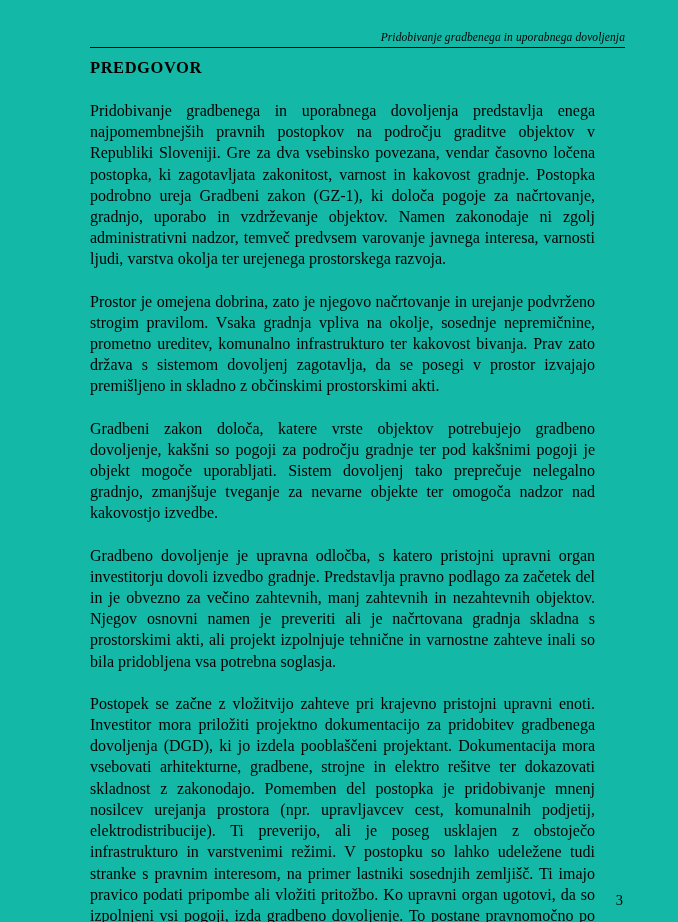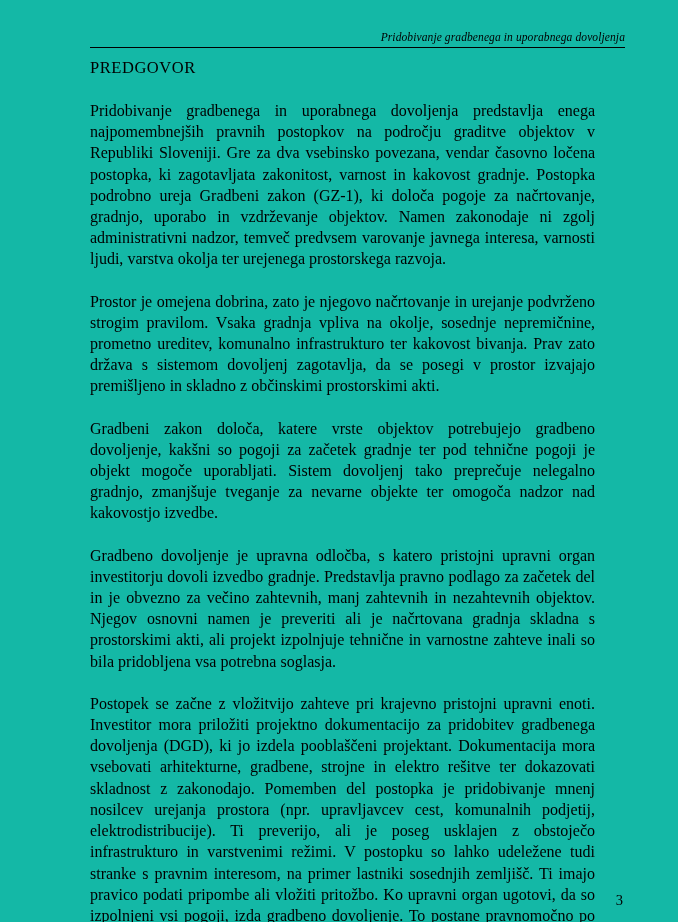--- a/index.html
+++ b/index.html
@@ -38,21 +38,21 @@
     border-bottom: 1.6px solid #000000;
   }
   .content {
     position: absolute;
     left: 90px;
     top: 58px;
     width: 505px;
   }
   .doc-title {
     font-size: 16.5px;
-    font-weight: normal;
+    font-weight: bold;
     letter-spacing: 0.55px;
     margin: 0 0 22px 0;
     line-height: 20px;
   }
   .para {
     font-size: 16px;
     line-height: 21.2px;
     text-align: justify;
     text-justify: inter-word;
     margin: 0 0 21px 0;
@@ -79,21 +79,21 @@
   <div class="page-header">
     <span>Pridobivanje gradbenega in uporabnega dovoljenja</span>
   </div>
 
   <div class="content">
 
     <h1 class="doc-title">PREDGOVOR</h1>
 
     <p class="para">Pridobivanje gradbenega in uporabnega dovoljenja predstavlja enega najpomembnejših pravnih postopkov na področju graditve objektov v Republiki Sloveniji. Gre za dva vsebinsko povezana, vendar časovno ločena postopka, ki zagotavljata zakonitost, varnost in kakovost gradnje. Postopka podrobno ureja Gradbeni zakon (GZ-1), ki določa pogoje za načrtovanje, gradnjo, uporabo in vzdrževanje objektov. Namen zakonodaje ni zgolj administrativni nadzor, temveč predvsem varovanje javnega interesa, varnosti ljudi, varstva okolja ter urejenega prostorskega razvoja.</p>
     <p class="para">Prostor je omejena dobrina, zato je njegovo načrtovanje in urejanje podvrženo strogim pravilom. Vsaka gradnja vpliva na okolje, sosednje nepremičnine, prometno ureditev, komunalno infrastrukturo ter kakovost bivanja. Prav zato država s sistemom dovoljenj zagotavlja, da se posegi v prostor izvajajo premišljeno in skladno z občinskimi prostorskimi akti.</p>
-    <p class="para">Gradbeni zakon določa, katere vrste objektov potrebujejo gradbeno dovoljenje, kakšni so pogoji za začetek gradnje ter pod tehnične pogoji je objekt mogoče uporabljati. Sistem dovoljenj tako preprečuje nelegalno gradnjo, zmanjšuje tveganje za nevarne objekte ter omogoča nadzor nad kakovostjo izvedbe.</p>
+    <p class="para">Gradbeni zakon določa, katere vrste objektov potrebujejo gradbeno dovoljenje, kakšni so pogoji za področju gradnje ter pod kakšnimi pogoji je objekt mogoče uporabljati. Sistem dovoljenj tako preprečuje nelegalno gradnjo, zmanjšuje tveganje za nevarne objekte ter omogoča nadzor nad kakovostjo izvedbe.</p>
     <p class="para">Gradbeno dovoljenje je upravna odločba, s katero pristojni upravni organ investitorju dovoli izvedbo gradnje. Predstavlja pravno podlago za začetek del in je obvezno za večino zahtevnih, manj zahtevnih in nezahtevnih objektov. Njegov osnovni namen je preveriti ali je načrtovana gradnja skladna s prostorskimi akti, ali projekt izpolnjuje tehnične in varnostne zahteve inali so bila pridobljena vsa potrebna soglasja.</p>
     <p class="para">Postopek se začne z vložitvijo zahteve pri krajevno pristojni upravni enoti. Investitor mora priložiti projektno dokumentacijo za pridobitev gradbenega dovoljenja (DGD), ki jo izdela pooblaščeni projektant. Dokumentacija mora vsebovati arhitekturne, gradbene, strojne in elektro rešitve ter dokazovati skladnost z zakonodajo. Pomemben del postopka je pridobivanje mnenj nosilcev urejanja prostora (npr. upravljavcev cest, komunalnih podjetij, elektrodistribucije). Ti preverijo, ali je poseg usklajen z obstoječo infrastrukturo in varstvenimi režimi. V postopku so lahko udeležene tudi stranke s pravnim interesom, na primer lastniki sosednjih zemljišč. Ti imajo pravico podati pripombe ali vložiti pritožbo. Ko upravni organ ugotovi, da so izpolnjeni vsi pogoji, izda gradbeno dovoljenje. To postane pravnomočno po poteku pritožbenega roka. Šele takrat lahko investitor zakonito začne gradnjo.</p>
     <p class="para">Po pridobitvi gradbenega dovoljenja mora investitor zagotoviti imenovanje nadzornika, izvajanje del skladno s projektno dokumentacijo in spoštovanje varnostnih predpisov. Gradnja mora potekati strokovno in skladno z izdanim dovoljenjem. Morebitne bistvene spremembe projekta zahtevajo spremembo</p>
 
   </div>
 
   <div class="page-number">3</div>
 
 </div>
 

